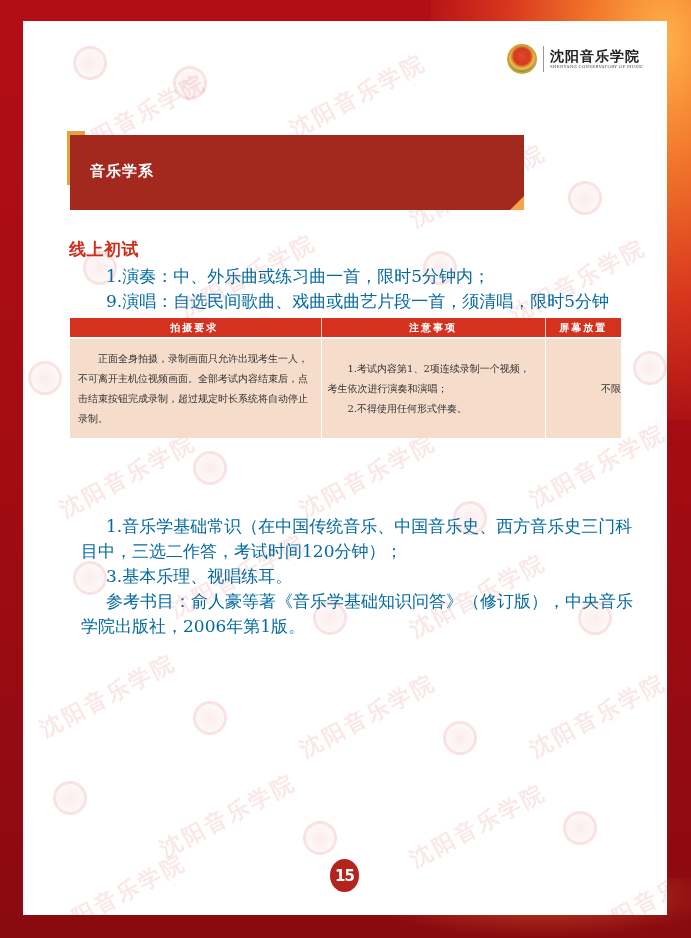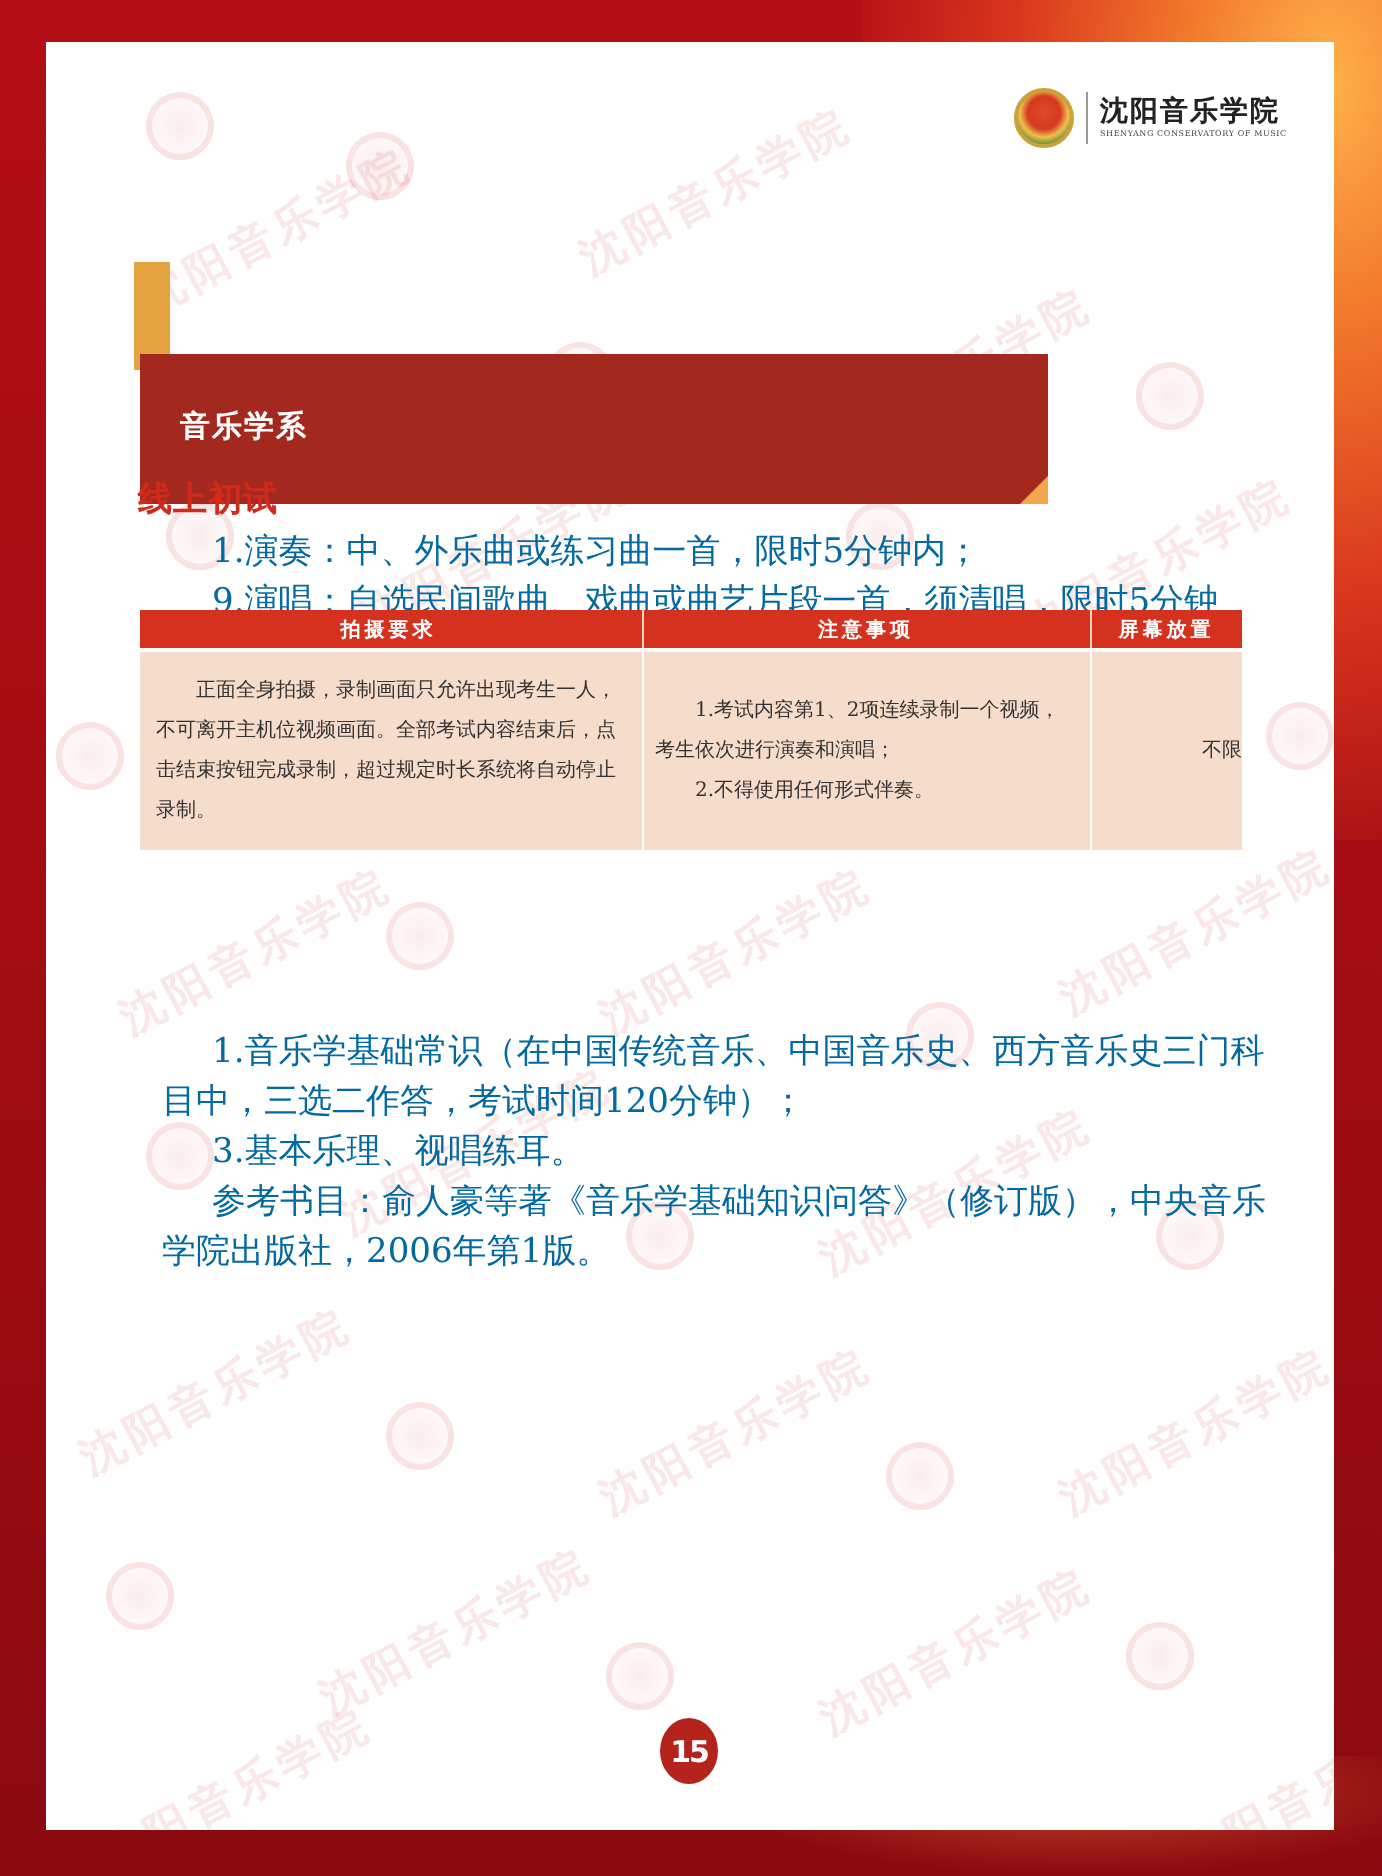--- a/index.html
+++ b/index.html
@@ -50,21 +50,20 @@
   .logo-cn { font-size: 14px; font-weight: bold; color: #222; letter-spacing: 1px; line-height: 16px; }
   .logo-en { font-size: 4px; color: #444; letter-spacing: 0.3px; line-height: 6px; }
 
   
   .banner-accent {
     position: absolute; left: 44px; top: 110px; width: 18px; height: 54px; background: #e3a33e;
   }
   .banner {
     position: absolute; left: 47px; top: 114px; width: 454px; height: 75px;
     background: #a3291f;
-    margin-top: 42px;
   }
   .banner-corner {
     position: absolute; right: 0; bottom: 0; width: 0; height: 0;
     border-left: 14px solid transparent; border-bottom: 14px solid #f2a54a;
   }
   .banner-title {
     position: absolute; left: 20px; top: 27px; color: #fff;
     font-family: "DejaVu Sans", sans-serif; font-size: 15px; font-weight: bold; letter-spacing: 1px;
   }
 
@@ -72,21 +71,21 @@
     position: absolute; left: 46px; color: #d22a1a;
     font-family: "DejaVu Sans", sans-serif; font-size: 17px; font-weight: bold; letter-spacing: 0.5px;
   }
   .para {
     position: absolute; left: 58px; width: 552px; font-size: 17px; color: #0369a1; line-height: 25px;
   }
   .indent { padding-left: 25px; }
 
   
   .tbl {
-    position: absolute; left: 47px; top: 284px; width: 551px; border-collapse: collapse;
+    position: absolute; left: 47px; top: 297px; width: 551px; border-collapse: collapse;
   }
   .tbl th {
     background: #d4311e; color: #fff; font-family: "DejaVu Sans", sans-serif;
     font-size: 10px; font-weight: bold; letter-spacing: 2px; height: 20px;
     border-right: 1px solid #f4d3c2; text-align: center;
   }
   .tbl td {
     background: #f6dccb; color: #333; font-size: 10px; line-height: 20px;
     height: 100px; vertical-align: middle; border-right: 1px solid #fff; border-top: 2px solid #fff;
   }

